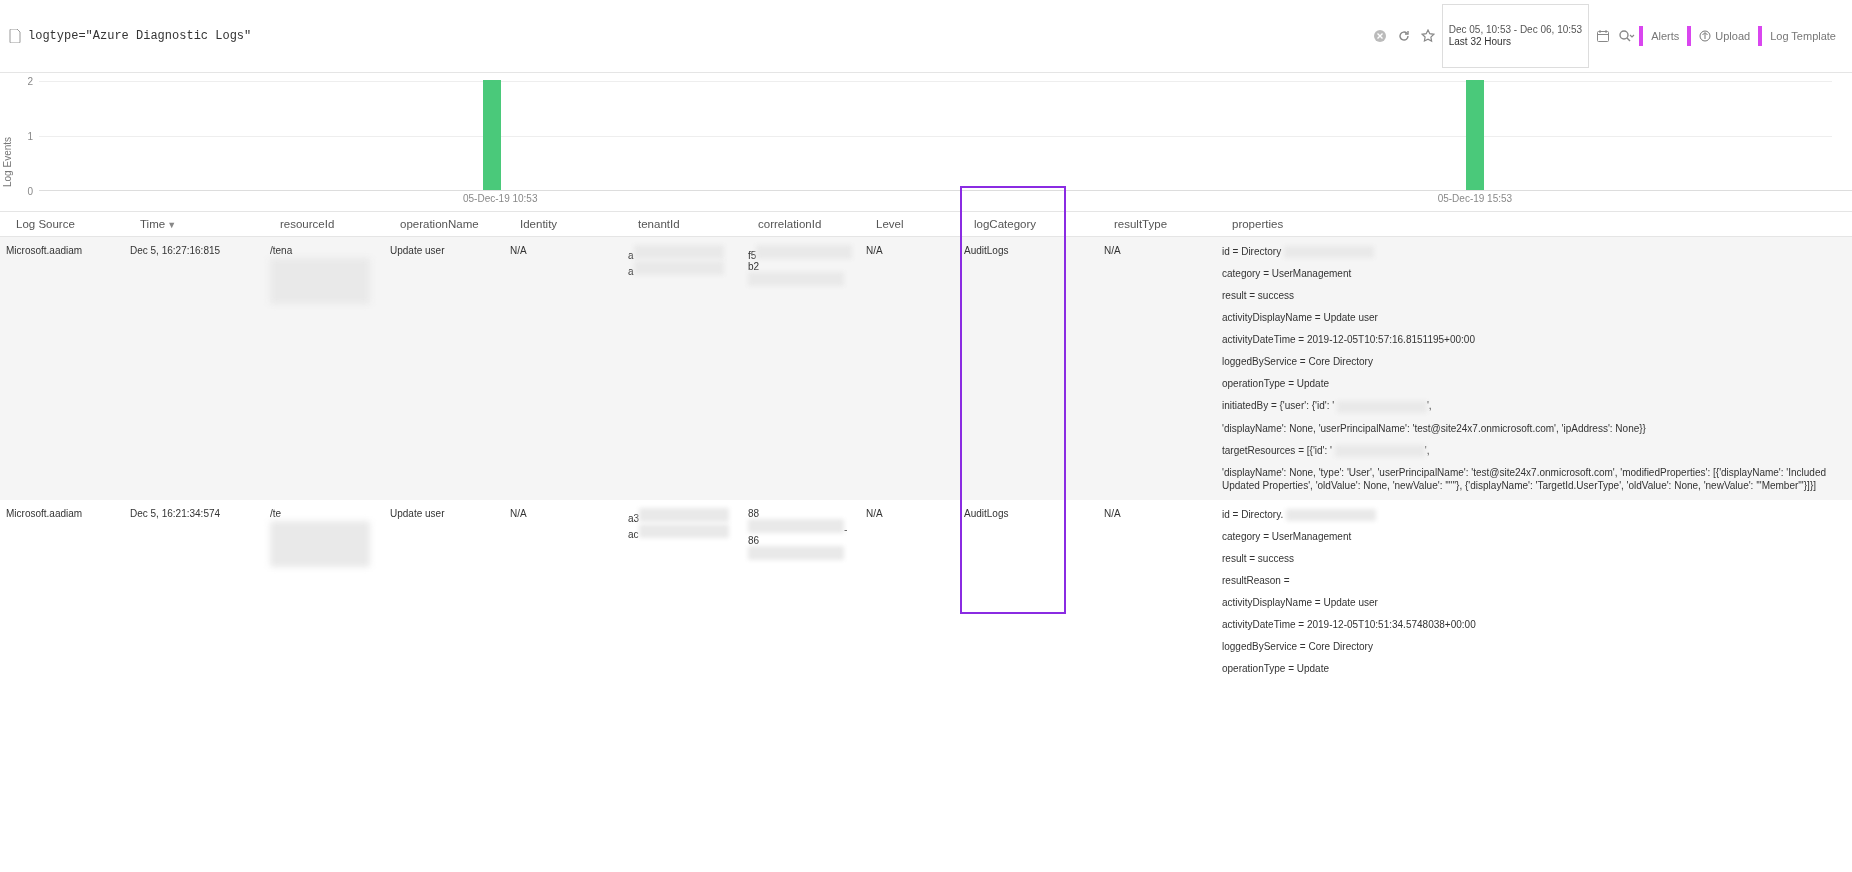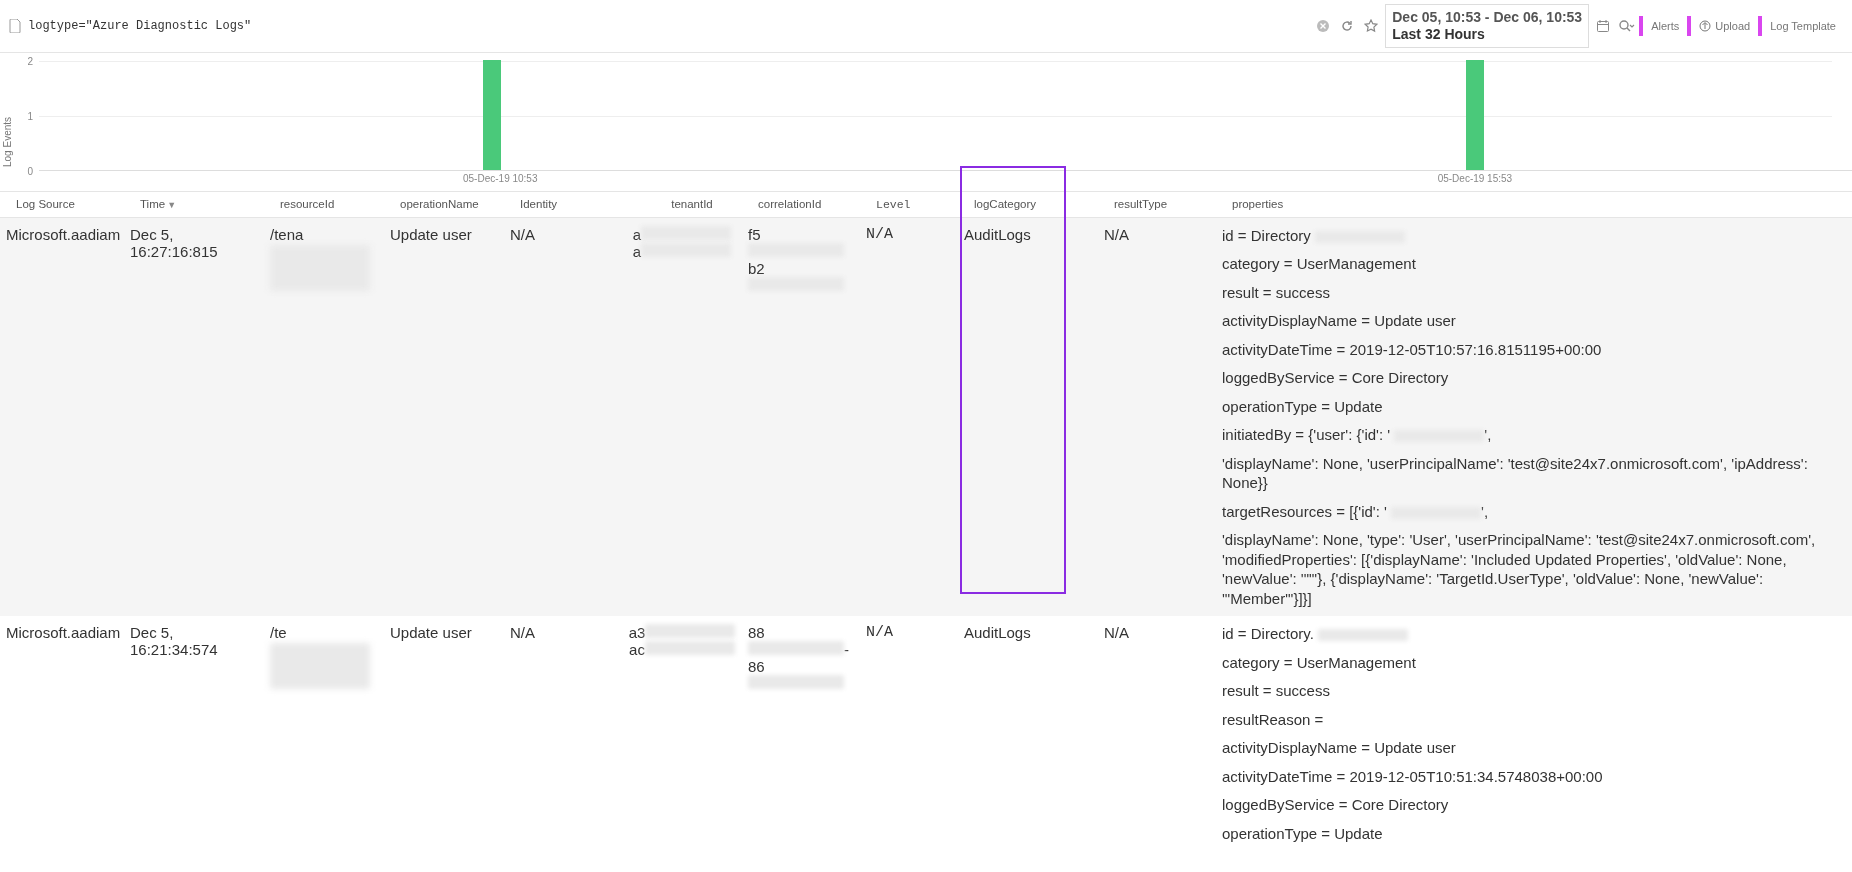--- a/index.html
+++ b/index.html
@@ -5,21 +5,21 @@
   * { box-sizing: border-box; margin: 0; padding: 0; }
   body { font-family: -apple-system, BlinkMacSystemFont, "Segoe UI", Arial, sans-serif; font-size: 12px; color: #333; background: #fff; width: 1852px; }
   
   
   .topbar { display: flex; align-items: center; padding: 4px 8px; border-bottom: 1px solid #e5e5e5; }
   .topbar-left { display: flex; align-items: center; gap: 6px; flex: 1; }
   .doc-icon { width: 14px; height: 14px; display: inline-flex; align-items: center; justify-content: center; color: #999; }
   .query-text { font-family: "Courier New", monospace; font-size: 12px; color: #333; }
   .topbar-right { display: flex; align-items: center; gap: 0; }
   .icon-btn { width: 24px; height: 24px; display: inline-flex; align-items: center; justify-content: center; color: #888; cursor: pointer; }
-  .time-range { border: 1px solid #ddd; padding: 4px 6px; font-size: 14px; line-height: 1.2; color: #666; margin: 0 2px; font-weight: bold; }
+  .time-range { border: 1px solid #ddd; padding: 19px 6px; font-size: 10px; line-height: 1.2; color: #666; margin: 0 2px; }
   .time-range .line1 { color: #555; }
   .time-range .line2 { color: #333; }
   .cal-icon, .search-dd { width: 24px; height: 24px; display: inline-flex; align-items: center; justify-content: center; color: #888; cursor: pointer; }
   .txt-btn { padding: 4px 8px; font-size: 11px; color: #777; cursor: pointer; border-left: 4px solid #d946ef; }
   .txt-btn.with-icon { display: inline-flex; gap: 4px; }
   
   
   .chart-wrap { display: flex; padding: 8px 0 4px 0; }
   .ylabel { writing-mode: vertical-rl; transform: rotate(180deg); font-size: 10px; color: #777; padding: 20px 2px 40px 4px; }
   .chart-body { flex: 1; position: relative; }
@@ -32,30 +32,30 @@
   .xtick { position: absolute; font-size: 10px; color: #888; transform: translateX(-50%); top: 2px; }
   
   
   .thead { display: flex; border-top: 1px solid #e5e5e5; border-bottom: 1px solid #e5e5e5; padding: 6px 10px; font-size: 11.5px; color: #555; }
   .col { padding: 0 6px; }
   .c-src    { width: 124px; }
   .c-time   { width: 140px; }
   .c-res    { width: 120px; }
   .c-op     { width: 120px; }
   .c-id     { width: 118px; }
-  .c-ten    { width: 120px; text-align: center; }
+  .c-ten    { width: 120px; }
   .c-corr   { width: 118px; }
-  .c-lvl    { width: 98px; font-family: Liberation Mono, monospace; }
+  .c-lvl    { width: 98px; }
   .c-cat    { width: 140px; }
   .c-rtyp   { width: 118px; }
   .c-prop   { flex: 1; min-width: 300px; }
   .sort-arrow { font-size: 9px; color: #888; margin-left: 2px; }
   
   
-  .row { display: flex; padding: 8px 0; font-size: 15px; color: #333; }
+  .row { display: flex; padding: 8px 0; font-size: 10px; color: #333; }
   .row.alt { background: #f5f5f5; }
   .cell { padding: 0 6px; }
   .redact { background: #e9e9e9; filter: blur(2px); color: transparent; border-radius: 2px; display: inline-block; height: 14px; }
   .redact.w1 { width: 90px; }
   .redact.w2 { width: 96px; }
   .redact-block { background: #e9e9e9; filter: blur(3px); width: 100px; height: 46px; border-radius: 2px; margin-top: 2px; }
   .prop-line { margin-bottom: 9px; line-height: 1.3; }
   .prop-line:last-child { margin-bottom: 0; }
   .inline-redact { display:inline-block; vertical-align: middle; background: #e9e9e9; filter: blur(2px); width: 90px; height: 12px; border-radius: 2px; }
   .inline-redact.long { width: 180px; }

